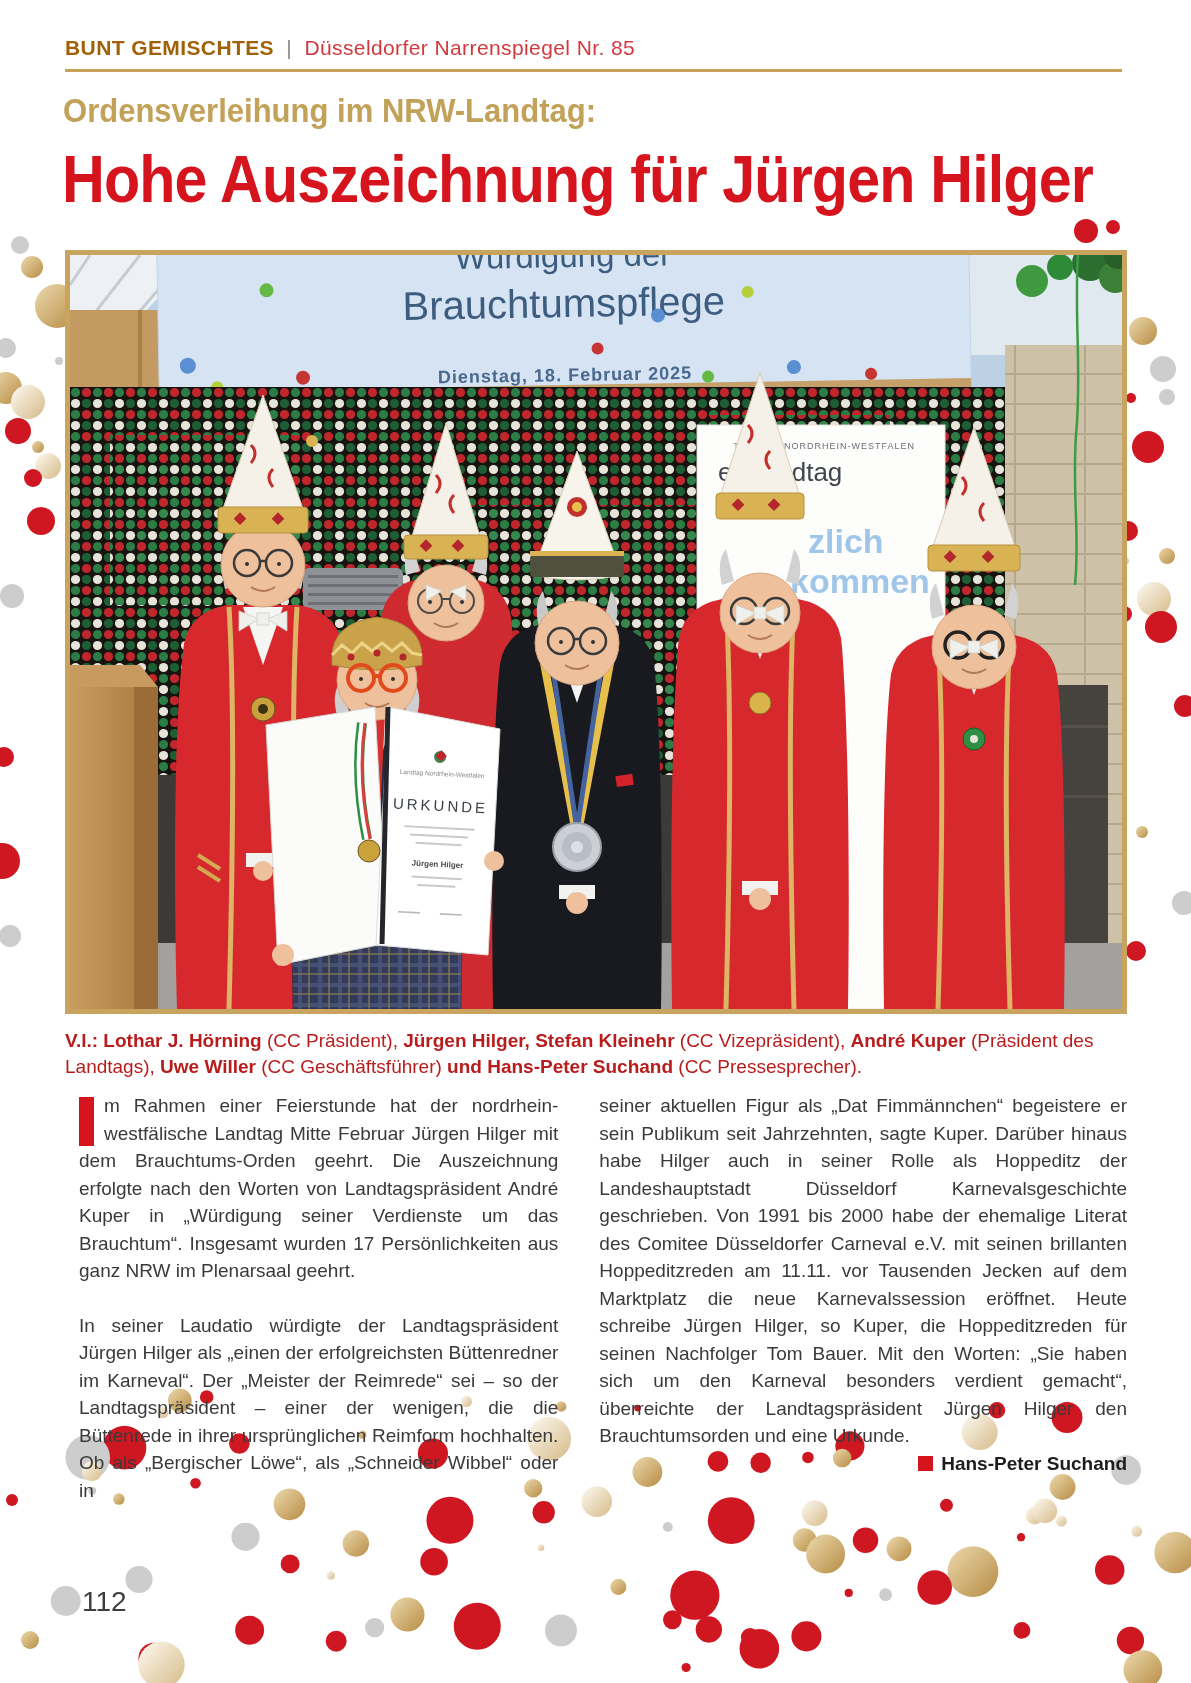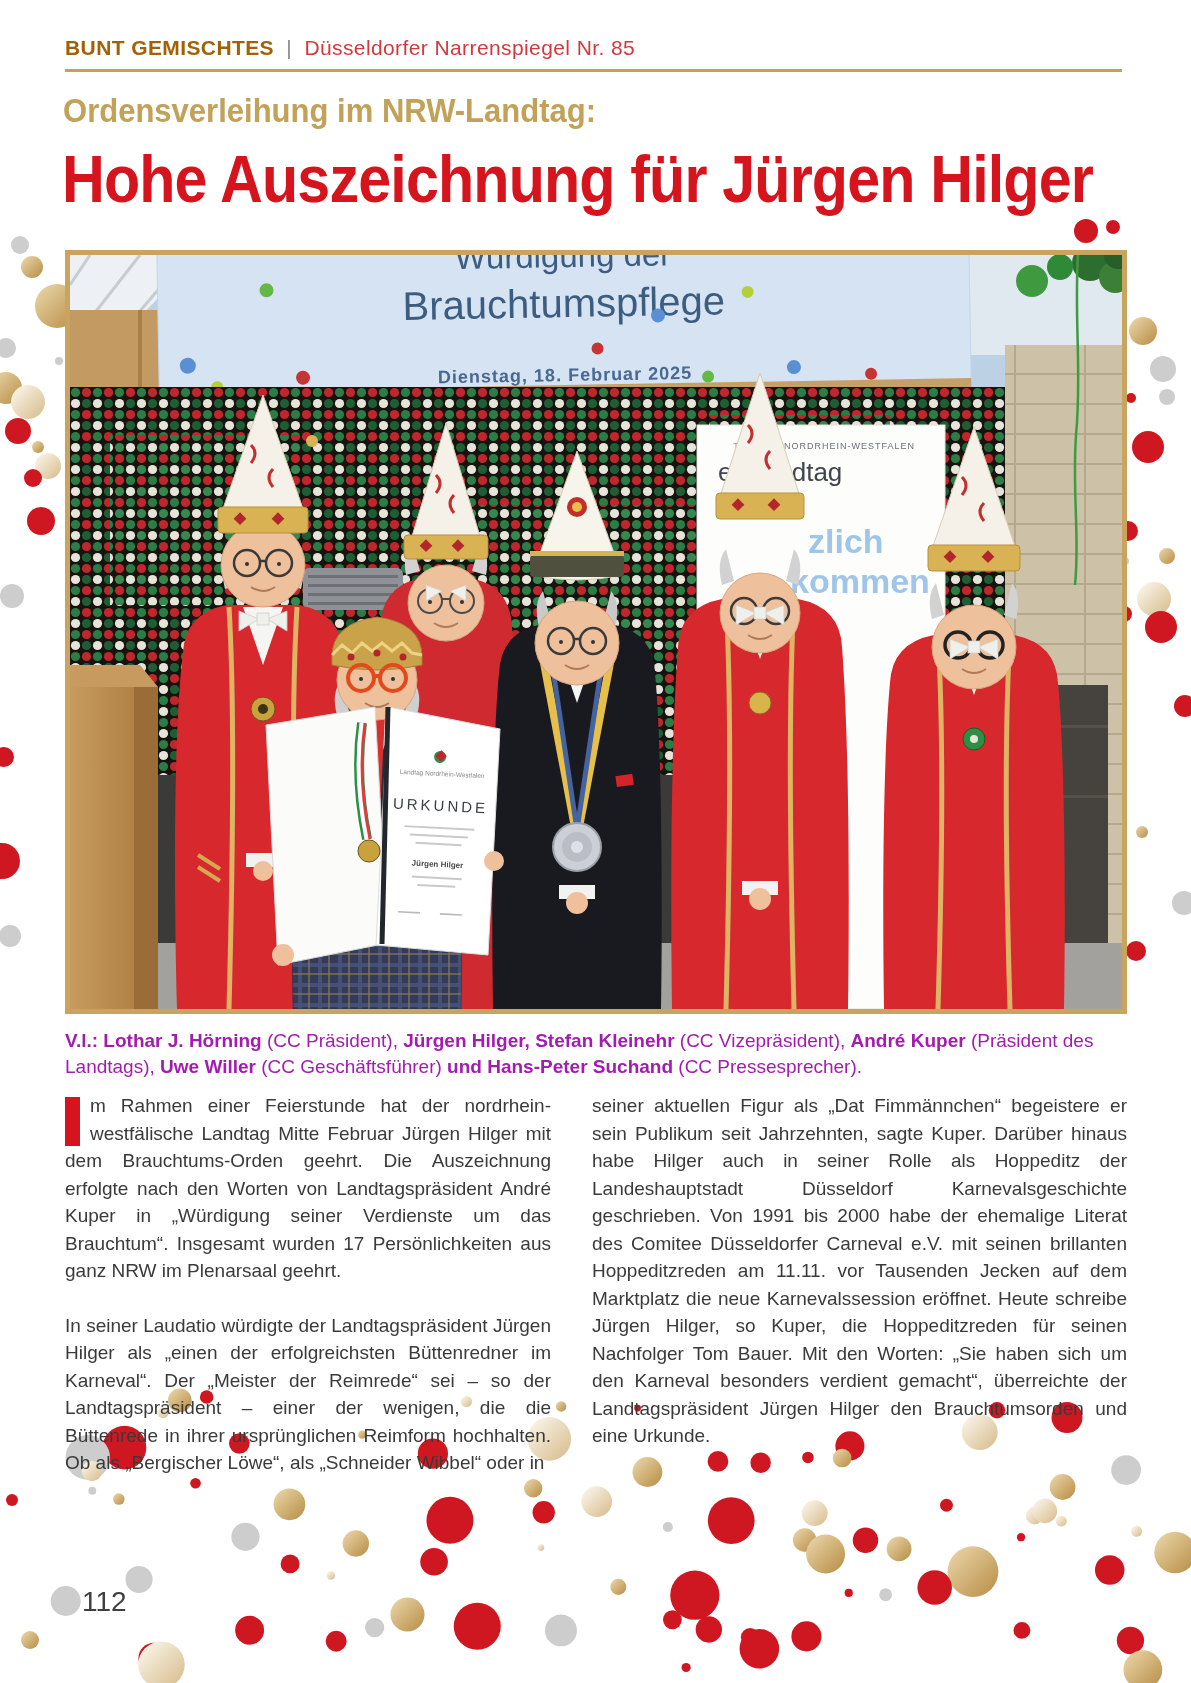--- a/index.html
+++ b/index.html
@@ -16,26 +16,26 @@
 
   .kicker{position:absolute;left:63px;top:92px;margin:0;font-size:33px;font-weight:bold;color:#c2a158;
           transform:scaleX(.94);transform-origin:left;}
   .headline{position:absolute;left:62px;top:140px;margin:0;font-size:67px;font-weight:bold;color:#d6141e;
             letter-spacing:-1px;transform:scaleX(.885);transform-origin:left;white-space:nowrap;}
 
   .photo-frame{position:absolute;left:65px;top:250px;width:1062px;height:764px;
                border:5px solid #c8a45e;box-sizing:border-box;background:#bcd2e4;}
   .photo-frame svg{display:block;}
 
-  .caption{position:absolute;left:65px;top:1028px;width:1062px;font-size:19px;line-height:26px;color:#a21caf;margin:0;}
+  .caption{position:absolute;left:65px;top:1028px;width:1062px;font-size:19px;line-height:26px;color:#b91c1c;margin:0;}
   .caption .b{font-weight:bold;}
 
   .cols{position:absolute;left:65px;top:1092px;width:1062px;display:flex;gap:41px;}
   .col{font-size:19px;line-height:27.5px;text-align:justify;color:#3a3a3a;}
-  .col1{width:486px;}
+  .col1{width:486px;margin-left:14px;}
   .col2{width:535px;}
   .col p{margin:0 0 27px 0;}
   .dropcap{float:left;width:15px;height:49px;background:#d6141e;margin:5px 10px 0 0;}
   .byline{text-align:right;font-weight:bold;color:#1d1d1d;}
   .byline .sq{display:inline-block;width:15px;height:15px;background:#d6141e;margin-right:8px;vertical-align:-1px;}
 
   .pagenum{position:absolute;left:66px;top:1586px;font-size:28px;color:#3f3f3f;margin-left:16px;}
 </style>
 </head>
 <body>
@@ -493,18 +493,19 @@
 
     <p class="caption"><span class="b">V.l.: Lothar J. Hörning</span><span> (CC Präsident), </span><span class="b">Jürgen Hilger, Stefan Kleinehr</span><span> (CC Vizepräsident), </span><span class="b">André Kuper</span><span> (Präsident des Landtags), </span><span class="b">Uwe Willer</span><span> (CC Geschäftsführer) </span><span class="b">und Hans-Peter Suchand</span><span> (CC Pressesprecher).</span></p>
 
     <div class="cols">
       <div class="col col1">
         <p><span class="dropcap"></span><span>m Rahmen einer Feierstunde hat der nordrhein-westfälische Landtag Mitte Februar Jürgen Hilger mit dem Brauchtums-Orden geehrt. Die Auszeichnung erfolgte nach den Worten von Landtagspräsident André Kuper in „Würdigung seiner Verdienste um das Brauchtum“. Insgesamt wurden 17 Persönlichkeiten aus ganz NRW im Plenarsaal geehrt.</span></p>
         <p>In seiner Laudatio würdigte der Landtagspräsident Jürgen Hilger als „einen der erfolgreichsten Büttenredner im Karneval“. Der „Meister der Reimrede“ sei – so der Landtagspräsident – einer der wenigen, die die Büttenrede in ihrer ursprünglichen Reimform hochhalten. Ob als „Bergischer Löwe“, als „Schneider Wibbel“ oder in</p>
       </div>
       <div class="col col2">
         <p style="margin-bottom:0">seiner aktuellen Figur als „Dat Fimmännchen“ begeistere er sein Publikum seit Jahrzehnten, sagte Kuper. Darüber hinaus habe Hilger auch in seiner Rolle als Hoppeditz der Landeshauptstadt Düsseldorf Karnevalsgeschichte geschrieben. Von 1991 bis 2000 habe der ehemalige Literat des Comitee Düsseldorfer Carneval e.V. mit seinen brillanten Hoppeditzreden am 11.11. vor Tausenden Jecken auf dem Marktplatz die neue Karnevalssession eröffnet. Heute schreibe Jürgen Hilger, so Kuper, die Hoppeditzreden für seinen Nachfolger Tom Bauer. Mit den Worten: „Sie haben sich um den Karneval besonders verdient gemacht“, überreichte der Landtagspräsident Jürgen Hilger den Brauchtumsorden und eine Urkunde.</p>
+        <div class="byline"><span class="sq"></span><span>Hans-Peter Suchand</span></div>
       </div>
     </div>
 
     <div class="pagenum">112</div>
   </div>
 </div>
 
 </body></html>

